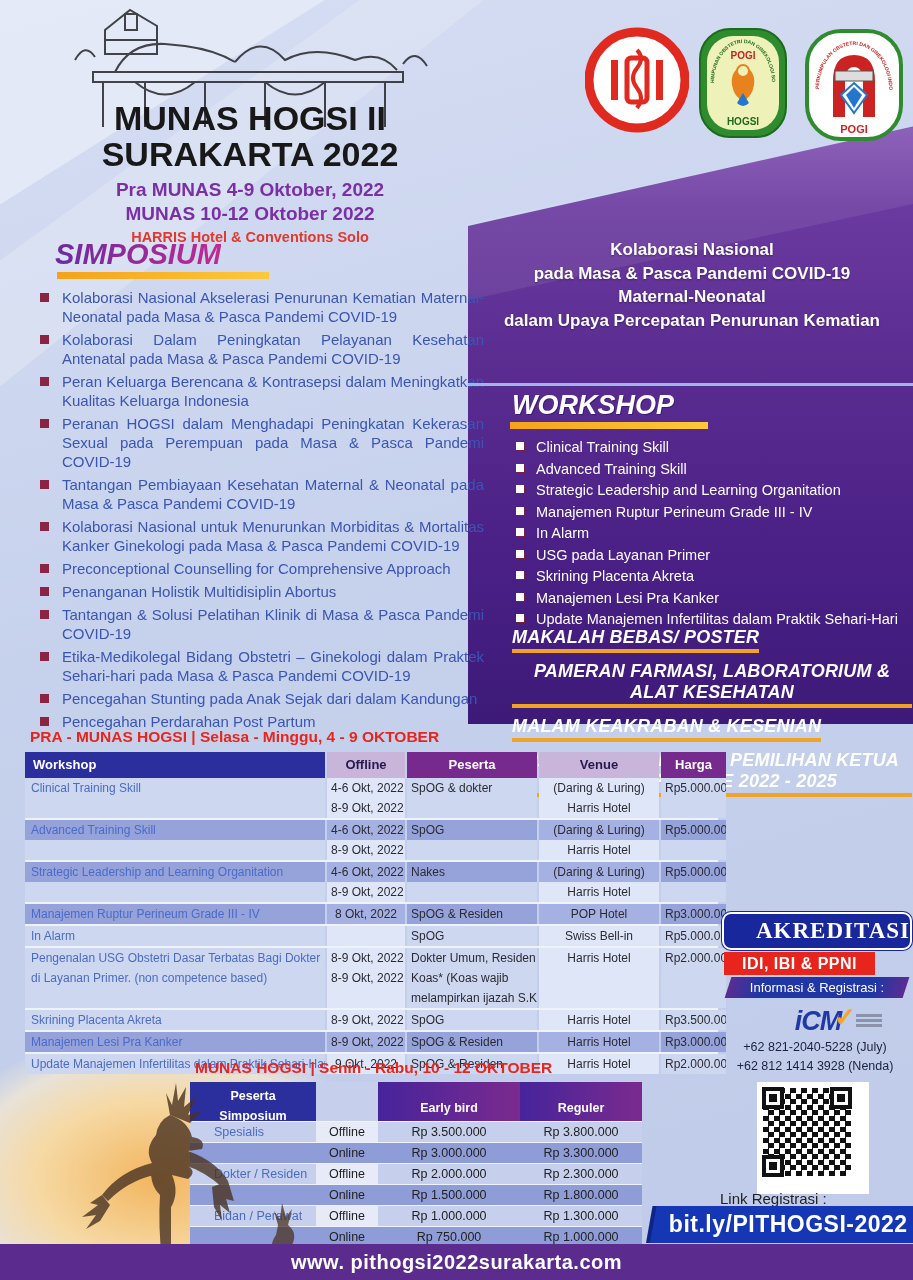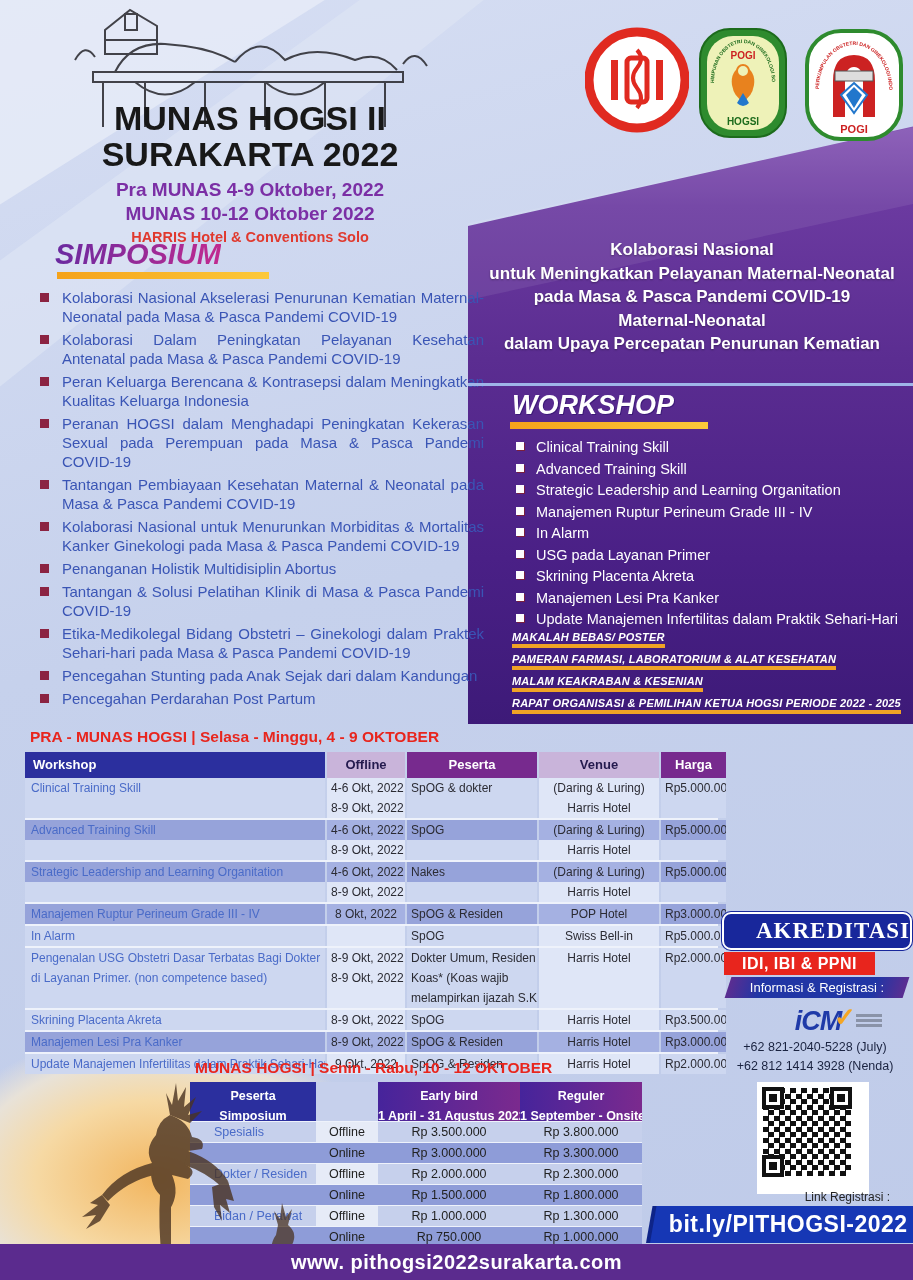--- a/index.html
+++ b/index.html
@@ -58,22 +58,22 @@
         text-shadow:1px 1px 0 #3d1a78;}
   .wk-underline{left:510px;top:422px;width:198px;height:7px;
         background:linear-gradient(90deg,#f5a21a,#fcc93a);}
   .wk-list{left:514px;top:438px;width:392px;}
   .wk-item{position:relative;padding-left:22px;margin-bottom:3px;
            font-size:14.5px;line-height:18.5px;color:#fff;}
   .wk-item .bsq{background:#fdfdfd;box-shadow:1px 1px 0 #7a1f3d;top:4px;width:8px;height:8px;}
 
   
   .ev-list{left:512px;top:627px;width:400px;}
-  .ev{display:inline-block;font-size:11px;font-weight:bold;font-style:italic;color:#fff;
-      border-bottom:4px solid #f0a325;padding-bottom:1px;margin-bottom:1px;letter-spacing:.2px;}
+  .ev{display:inline-block;font-size:18px;font-weight:bold;font-style:italic;color:#fff;
+      border-bottom:4px solid #f0a325;padding-bottom:1px;margin-bottom:8px;letter-spacing:.2px;text-align:center;}
 
   
   .pra-title{left:30px;top:728px;font-size:15.5px;font-weight:bold;color:#e8251d;}
   .ptable{left:25px;top:752px;width:693px;}
   .prow{display:grid;grid-template-columns:300px 78px 130px 120px 65px;column-gap:2px;}
   .ptable .cell{font-size:12px;line-height:20px;white-space:nowrap;overflow:hidden;padding:0 4px;}
   .phead .cell{font-size:13px;font-weight:bold;line-height:26px;}
   .ph-blue{background:#2b2f9e;color:#fff;padding-left:8px!important;}
   .ph-lav{background:#c9b4da;color:#241a4e;text-align:center;}
   .ph-pur{background:#772a8e;color:#fff;text-align:center;}
@@ -110,36 +110,36 @@
   .mun-title{left:195px;top:1059px;font-size:15.5px;font-weight:bold;color:#e8251d;}
   .mtable{left:190px;top:1082px;width:452px;}
   .mrow{display:grid;grid-template-columns:126px 62px 142px 122px;column-gap:0;}
   .mtable .cell{font-size:12.5px;line-height:20px;white-space:nowrap;overflow:hidden;
                 text-align:center;border-bottom:1px solid #eef2fb;}
   .mhead{height:40px;}
   .mh-blue{background:#2b2f9e;color:#fff;font-weight:bold;font-size:13px;line-height:16px;
            padding-top:4px;text-align:center;}
   .mh-gap{background:#c6d0ec;}
   .mh-pur{background:linear-gradient(90deg,#46249b,#7b2a8e);color:#fff;font-weight:bold;
-          font-size:12.5px;line-height:16px;padding-top:4px;text-align:center;}
+          font-size:12.5px;line-height:16px;padding-top:16px;text-align:center;}
   .mrow-a .cell{background:#c6d0ec;}
   .mrow-b .cell{background:#8e9cd8;}
   .m-cat{color:#4a6bc8;text-align:left!important;padding-left:24px;}
   .m-mode{color:#222;}
   .mrow-a .m-mode{background:#e6ebf7;}
   .m-val{color:#222;}
 
   
   .qr{left:757px;top:1082px;width:100px;height:100px;background:#fff;padding:6px;}
   .qr-inner{position:relative;width:88px;height:88px;
      background:repeating-conic-gradient(#111 0 25%,#fff 0 50%) 0 0/11px 11px;}
   .finder{position:absolute;width:22px;height:22px;background:#fff;border:4px solid #111;box-sizing:border-box;}
   .finder i{position:absolute;left:3px;top:3px;width:8px;height:8px;background:#111;}
   .f1{left:-1px;top:-1px;} .f2{right:-1px;top:-1px;} .f3{left:-1px;bottom:-1px;}
-  .qr-label{left:720px;top:1190px;width:170px;text-align:right;font-size:12px;color:#222;}
+  .qr-label{left:720px;top:1190px;width:170px;font-size:15px;color:#222;}
   .bitly{left:650px;top:1206px;width:270px;height:37px;background:#1637b5;transform:skewX(-10deg);
          transform-origin:bottom left;box-shadow:-4px 0 0 #0e2488;}
   .bitly span{display:block;transform:skewX(10deg);color:#fff;font-weight:bold;font-size:23px;
          line-height:37px;text-align:center;letter-spacing:.5px;}
 
   
   .orange{left:0;top:1055px;width:350px;height:225px;
           background:radial-gradient(ellipse at 45% 55%,#f2b55e 0%,#f6d9a4 45%,#e8e2d8 70%,rgba(232,226,216,0) 85%);}
   .footer{left:0;top:1244px;width:913px;height:36px;background:#5b2b8e;text-align:center;}
   .footer span{color:#fff;font-weight:bold;font-size:20px;line-height:36px;letter-spacing:.5px;}
@@ -219,30 +219,30 @@
 
   <div class="abs sim-h">SIMPOSIUM</div>
   <div class="abs sim-underline"></div>
   <div class="abs sim-list">
     <div class="sim-item"><span class="bsq"></span><span>Kolaborasi Nasional Akselerasi Penurunan Kematian Maternal-Neonatal pada Masa &amp; Pasca Pandemi COVID-19</span></div>
     <div class="sim-item"><span class="bsq"></span><span>Kolaborasi Dalam Peningkatan Pelayanan Kesehatan Antenatal pada Masa &amp; Pasca Pandemi COVID-19</span></div>
     <div class="sim-item"><span class="bsq"></span><span>Peran Keluarga Berencana &amp; Kontrasepsi dalam Meningkatkan Kualitas Keluarga Indonesia</span></div>
     <div class="sim-item"><span class="bsq"></span><span>Peranan HOGSI dalam Menghadapi Peningkatan Kekerasan Sexual pada Perempuan pada Masa &amp; Pasca Pandemi COVID-19</span></div>
     <div class="sim-item"><span class="bsq"></span><span>Tantangan Pembiayaan Kesehatan Maternal &amp; Neonatal pada Masa &amp; Pasca Pandemi COVID-19</span></div>
     <div class="sim-item"><span class="bsq"></span><span>Kolaborasi Nasional untuk Menurunkan Morbiditas &amp; Mortalitas Kanker Ginekologi pada Masa &amp; Pasca Pandemi COVID-19</span></div>
+    <div class="sim-item"><span class="bsq"></span><span>Preconceptional Counselling for Comprehensive Approach</span></div>
     <div class="sim-item"><span class="bsq"></span><span>Penanganan Holistik Multidisiplin Abortus</span></div>
     <div class="sim-item"><span class="bsq"></span><span>Tantangan &amp; Solusi Pelatihan Klinik di Masa &amp; Pasca Pandemi COVID-19</span></div>
     <div class="sim-item"><span class="bsq"></span><span>Etika-Medikolegal Bidang Obstetri – Ginekologi dalam Praktek Sehari-hari pada Masa &amp; Pasca Pandemi COVID-19</span></div>
     <div class="sim-item"><span class="bsq"></span><span>Pencegahan Stunting pada Anak Sejak dari dalam Kandungan</span></div>
     <div class="sim-item"><span class="bsq"></span><span>Pencegahan Perdarahan Post Partum</span></div>
   </div>
 
   <div class="abs kola">
     <div>Kolaborasi Nasional</div>
-    <div>untuk Meningkatkan Pelayanan Maternal-Neonatal</div>
     <div>pada Masa &amp; Pasca Pandemi COVID-19</div>
     <div>Maternal-Neonatal</div>
     <div>dalam Upaya Percepatan Penurunan Kematian</div>
   </div>
   <div class="abs divider"></div>
 
   <div class="abs wk-underline"></div>
   <div class="abs wk-h">WORKSHOP</div>
   <div class="abs wk-list">
     <div class="wk-item"><span class="bsq"></span><span>Clinical Training Skill</span></div>

